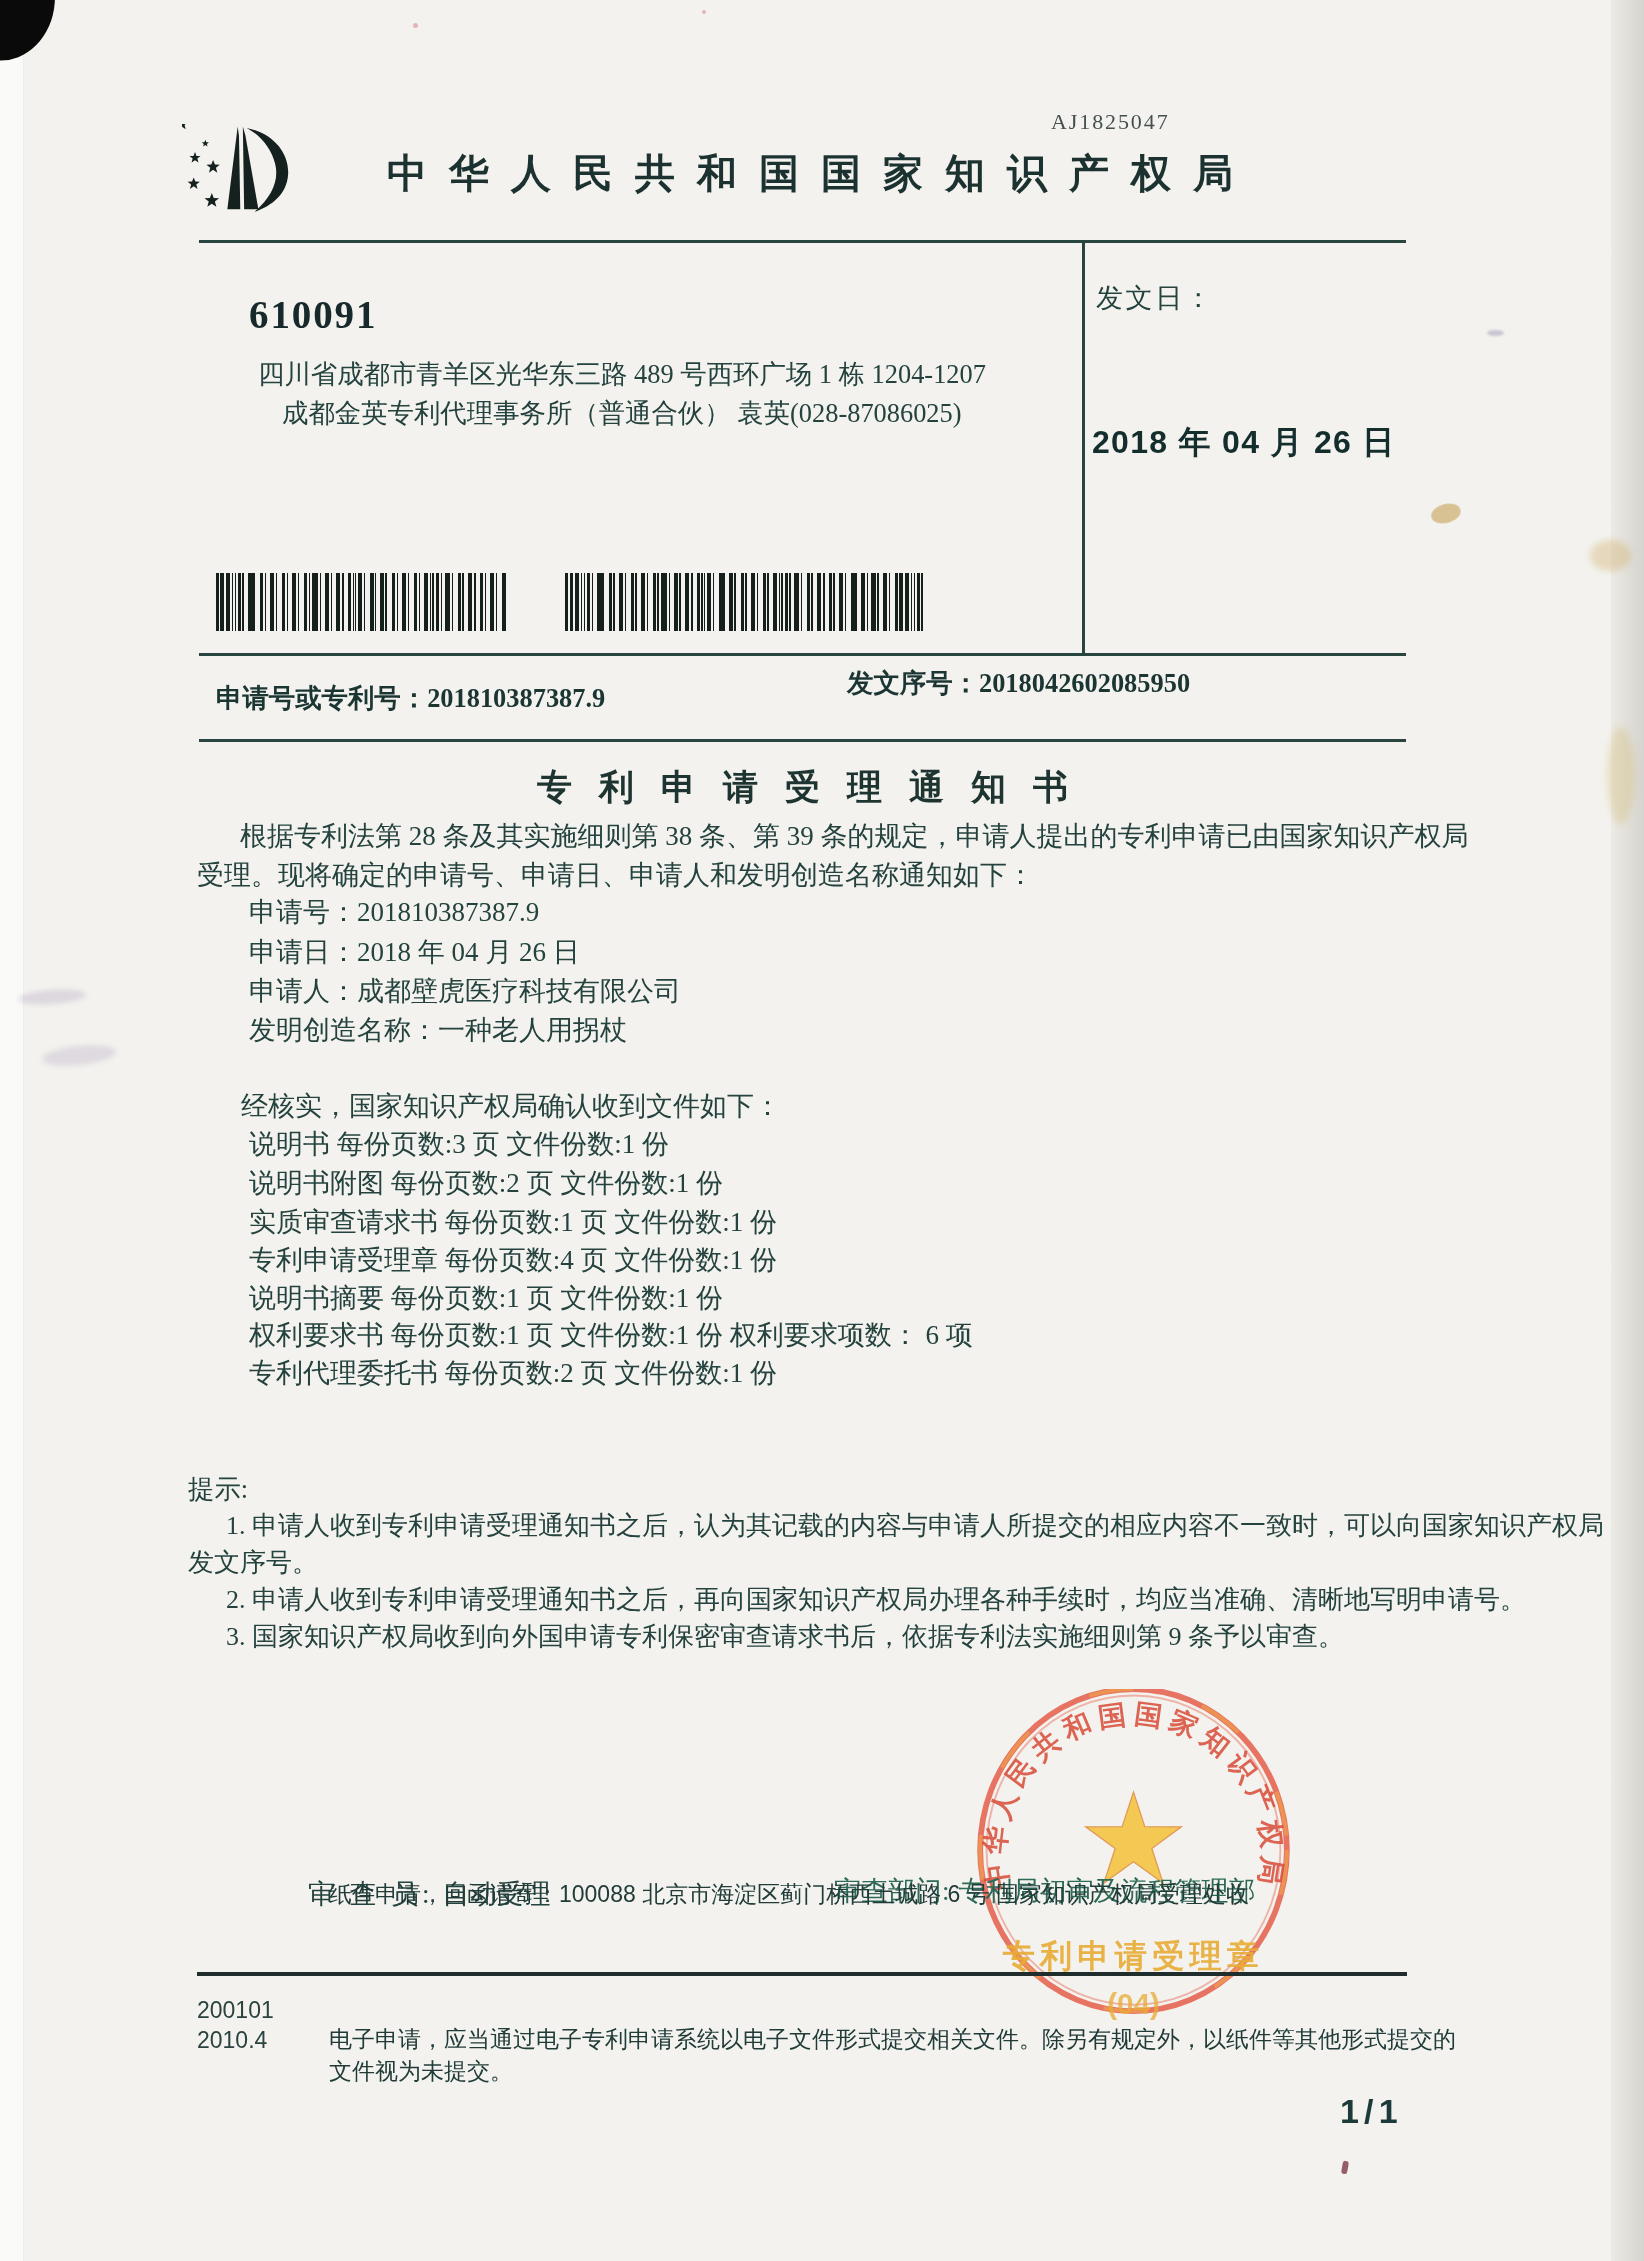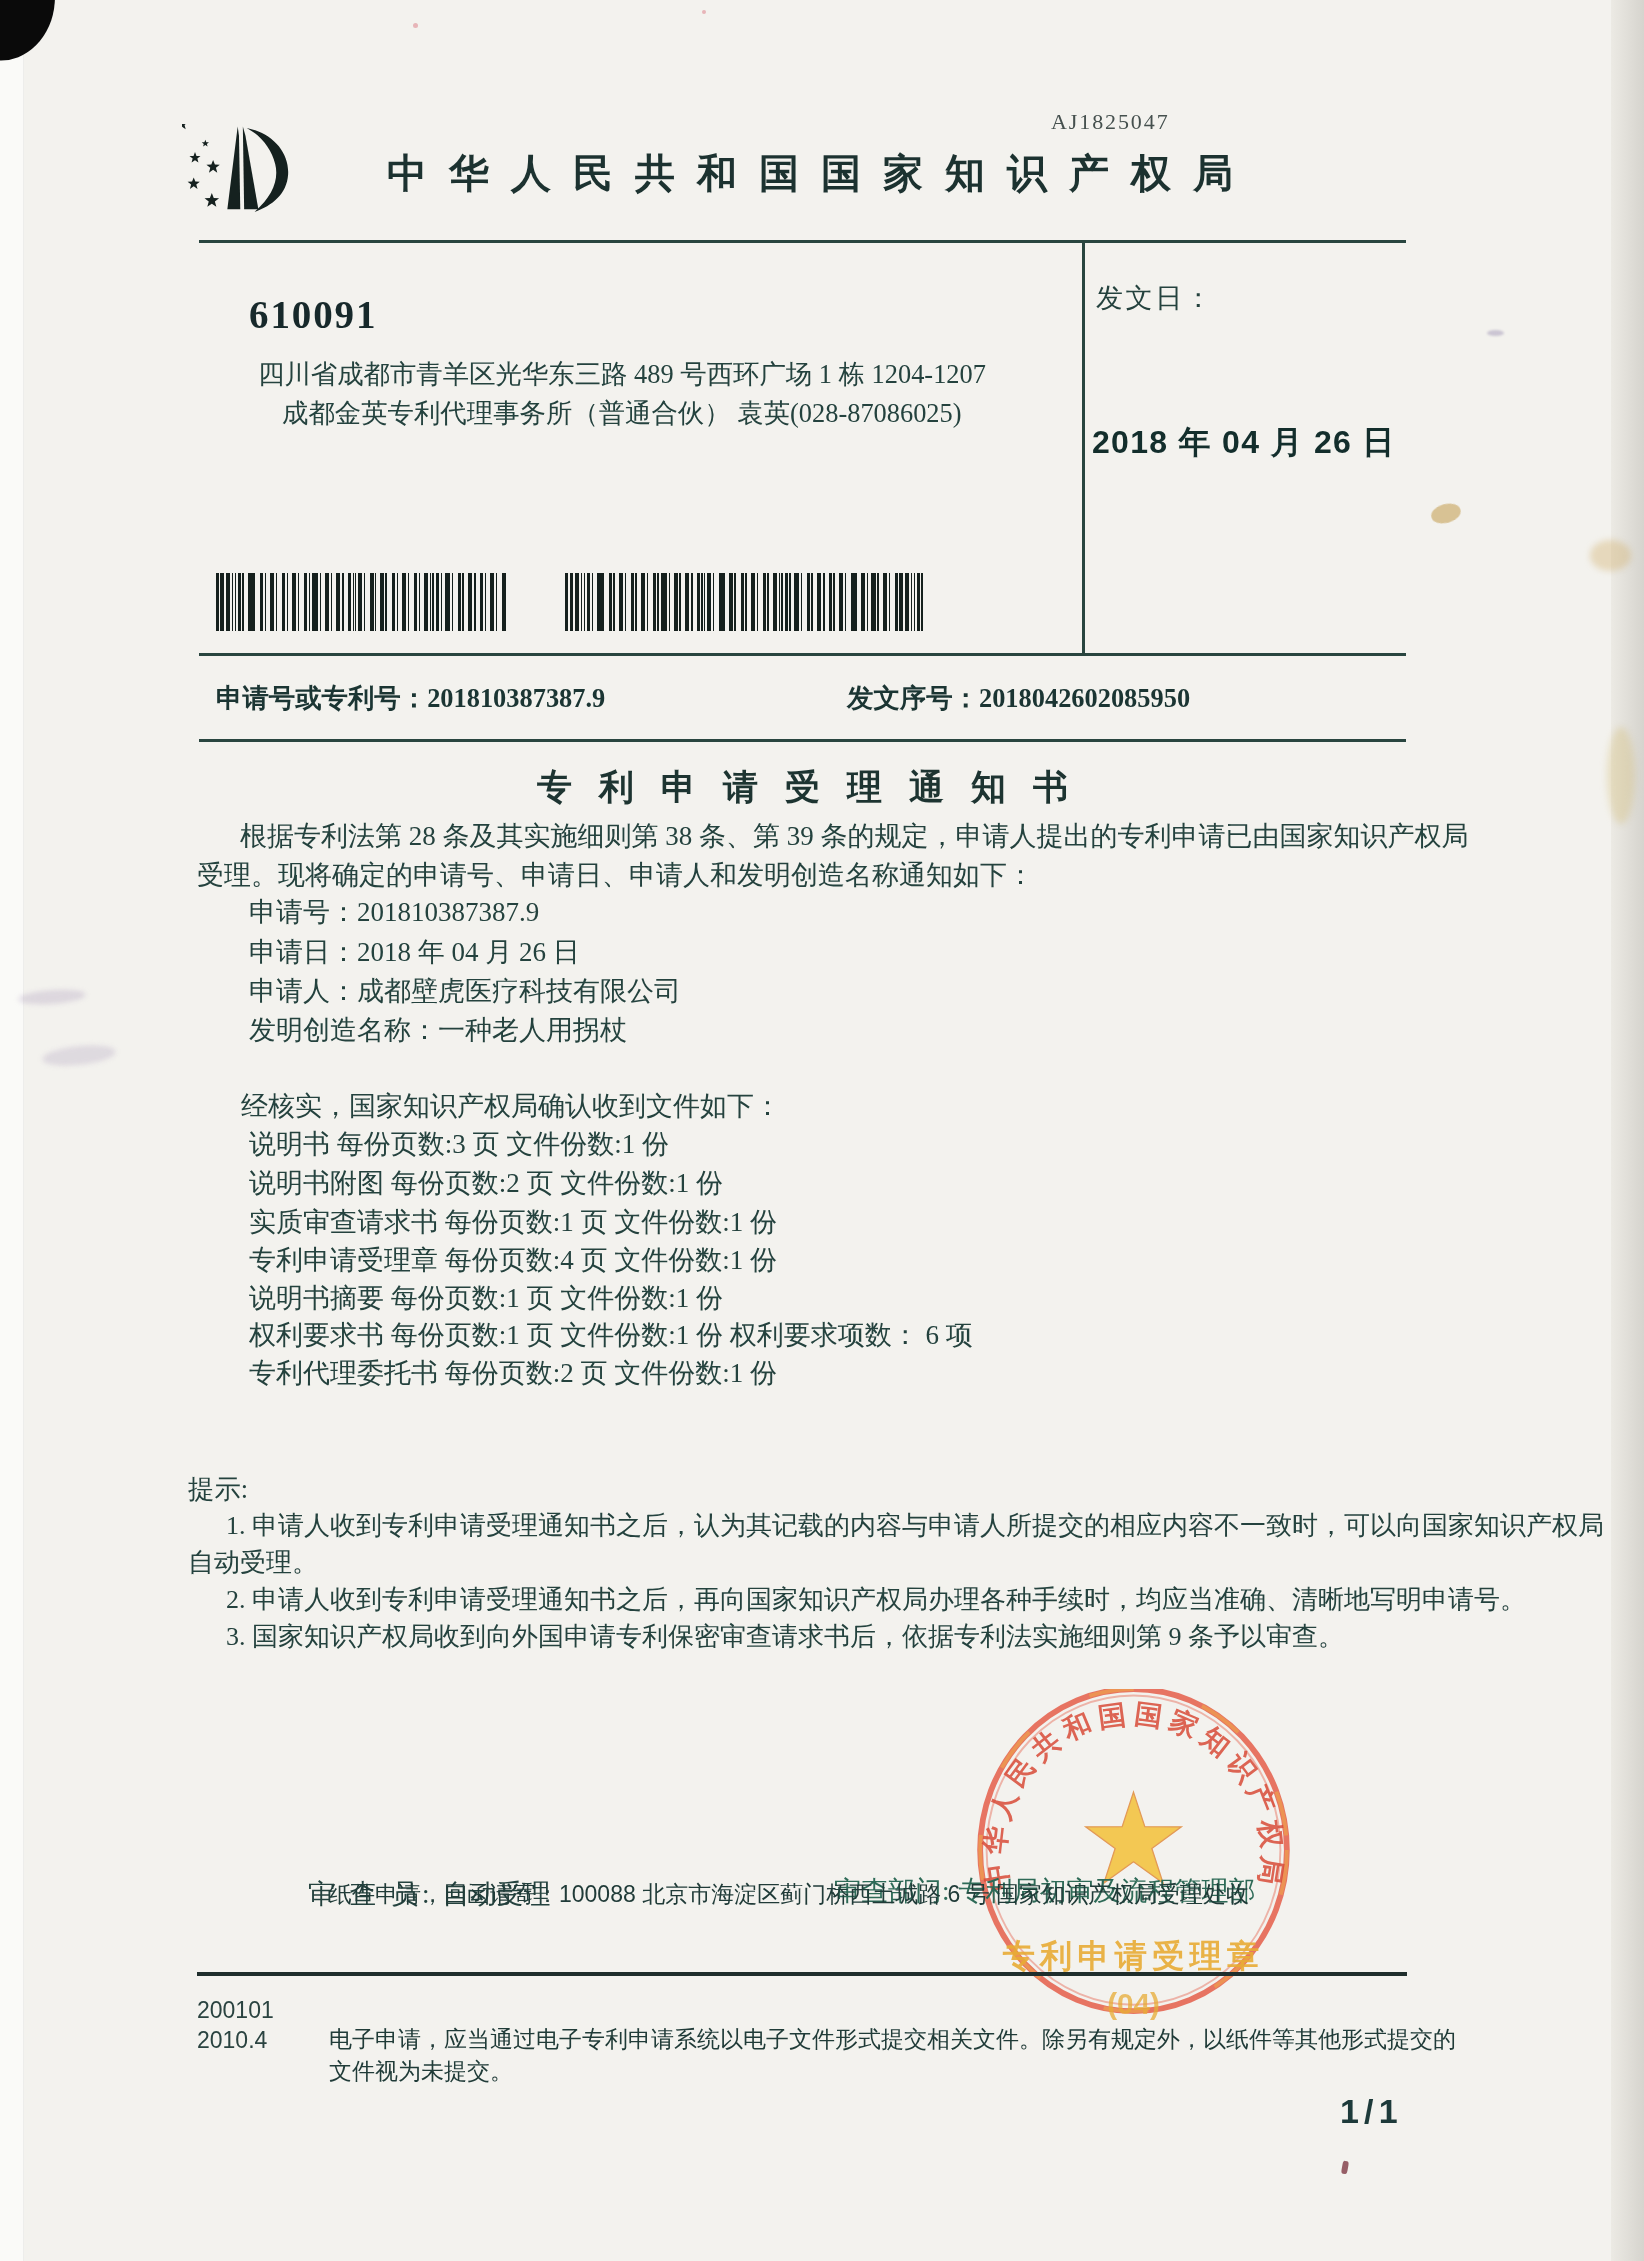--- a/index.html
+++ b/index.html
@@ -70,21 +70,21 @@
 <div class="t sans b" style="left:1092px;top:422px;font-size:32px;letter-spacing:1.3px;color:#132e2c;">2018 年 04 月 26 日</div>
 
 <div class="barcode" style="left:216px;top:573px;width:290px;height:58px;"></div>
 <div class="barcode" style="left:565px;top:573px;width:361px;height:58px;"></div>
 
 <div class="hline" style="left:199px;top:653px;width:1207px;height:2.6px;"></div>
 
 <div class="t serif b" style="left:216px;top:682px;font-size:26.4px;color:#1b3533;">
   <span>申请号或专利号：</span><span>201810387387.9</span>
 </div>
-<div class="t serif b" style="left:847px;top:682px;font-size:26.4px;color:#1b3533;">
+<div class="t serif b" style="left:847px;top:667px;font-size:26.4px;color:#1b3533;">
   <span>发文序号：</span><span>2018042602085950</span>
 </div>
 
 <div class="hline" style="left:199px;top:739px;width:1207px;height:2.6px;"></div>
 
 <div class="t sans b" style="left:199px;top:765px;width:1207px;text-align:center;font-size:35px;letter-spacing:27px;text-indent:27px;color:#1d3431;">专利申请受理通知书</div>
 
 <div class="t serif" style="left:240px;top:820px;font-size:27px;">根据专利法第 28 条及其实施细则第 38 条、第 39 条的规定，申请人提出的专利申请已由国家知识产权局</div>
 <div class="t serif" style="left:197px;top:859px;font-size:27px;text-align:center;">受理。现将确定的申请号、申请日、申请人和发明创造名称通知如下：</div>
 
@@ -105,21 +105,21 @@
 <div class="t serif" style="left:249px;top:1128px;font-size:27px;">说明书 每份页数:3 页 文件份数:1 份</div>
 <div class="t serif" style="left:249px;top:1167px;font-size:27px;">说明书附图 每份页数:2 页 文件份数:1 份</div>
 <div class="t serif" style="left:249px;top:1206px;font-size:27px;">实质审查请求书 每份页数:1 页 文件份数:1 份</div>
 <div class="t serif" style="left:249px;top:1244px;font-size:27px;">专利申请受理章 每份页数:4 页 文件份数:1 份</div>
 <div class="t serif" style="left:249px;top:1282px;font-size:27px;">说明书摘要 每份页数:1 页 文件份数:1 份</div>
 <div class="t serif" style="left:249px;top:1319px;font-size:27px;">权利要求书 每份页数:1 页 文件份数:1 份 权利要求项数： 6 项</div>
 <div class="t serif" style="left:249px;top:1357px;font-size:27px;">专利代理委托书 每份页数:2 页 文件份数:1 份</div>
 
 <div class="t serif" style="left:188px;top:1473px;font-size:26.4px;">提示:</div>
 <div class="t serif" style="left:226px;top:1510px;font-size:26px;">1. 申请人收到专利申请受理通知书之后，认为其记载的内容与申请人所提交的相应内容不一致时，可以向国家知识产权局</div>
-<div class="t serif" style="left:188px;top:1547px;font-size:26px;">自动受理。</div>
+<div class="t serif" style="left:188px;top:1547px;font-size:26px;">发文序号。</div>
 <div class="t serif" style="left:226px;top:1584px;font-size:26px;">2. 申请人收到专利申请受理通知书之后，再向国家知识产权局办理各种手续时，均应当准确、清晰地写明申请号。</div>
 <div class="t serif" style="left:226px;top:1621px;font-size:26px;">3. 国家知识产权局收到向外国申请专利保密审查请求书后，依据专利法实施细则第 9 条予以审查。</div>
 
 <svg class="abs" style="left:975px;top:1689px;z-index:1;" width="317" height="348" viewBox="0 0 492 540">
   <ellipse cx="246" cy="250" rx="238" ry="250" fill="none" stroke="#e4543e" stroke-width="9" opacity="0.8"></ellipse>
   <ellipse cx="246" cy="250" rx="228" ry="240" fill="none" stroke="#e4543e" stroke-width="3" opacity="0.4"></ellipse>
   <ellipse cx="246" cy="250" rx="238" ry="250" fill="none" stroke="#f2b244" stroke-width="6" stroke-dasharray="70 110" opacity="0.5"></ellipse>
   <path id="stamp-arc" d="M 65,339 A 200,200 0 1 1 427,339" fill="none"></path>
   <text font-family="Liberation Sans, sans-serif" font-weight="bold" font-size="43" fill="#d94c39" opacity="0.85" letter-spacing="10">
     <textPath href="#stamp-arc" startOffset="50%" text-anchor="middle">中华人民共和国国家知识产权局</textPath>

